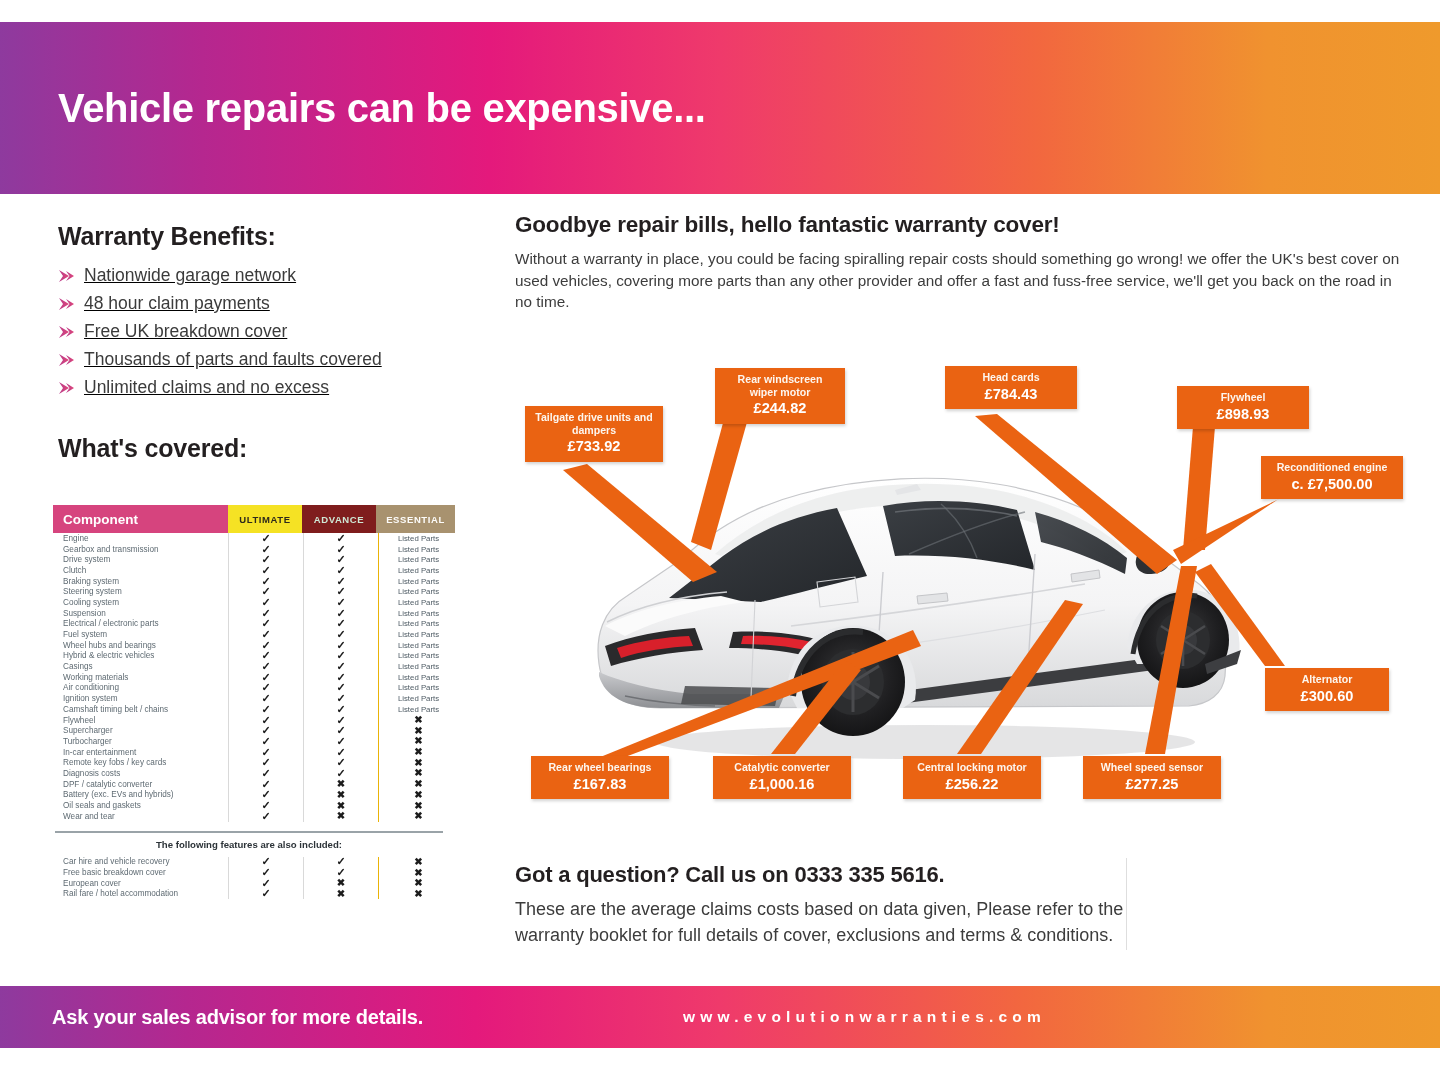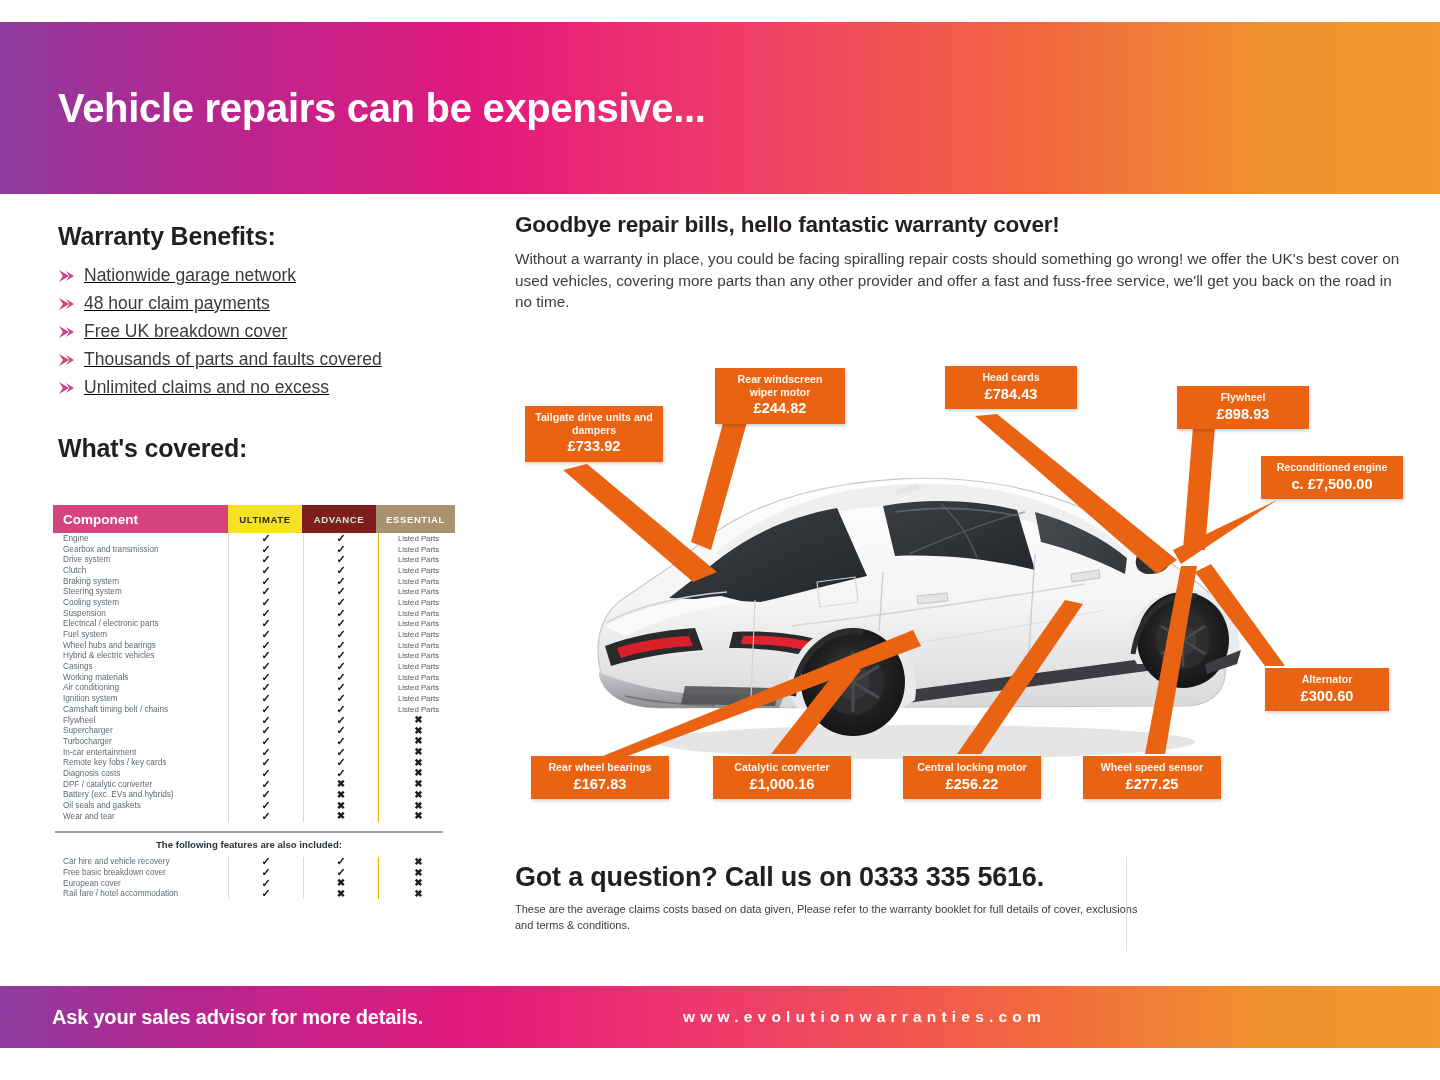--- a/index.html
+++ b/index.html
@@ -74,22 +74,22 @@
     box-shadow:1px 2px 3px rgba(0,0,0,0.18);
     z-index:6;
   }
   .co-label{font-size:10.6px;font-weight:700;line-height:1.18;color:#fdf6ef;}
   .co-price{font-size:14.6px;font-weight:700;line-height:1.3;margin-top:1px;color:#ffffff;}
 
   .leaders{position:absolute;left:0;top:0;width:900px;height:490px;z-index:3;}
 
   
   .q-block{position:absolute;left:515px;top:862px;width:640px;}
-  .q-head{font-size:27px;font-weight:700;color:#231f20;margin:0 0 9px 0;letter-spacing:-0.2px;}
-  .q-body{font-size:11px;line-height:1.42;color:#3c3c3c;margin:0;}
+  .q-head{font-size:22px;font-weight:700;color:#231f20;margin:0 0 9px 0;letter-spacing:-0.2px;}
+  .q-body{font-size:18px;line-height:1.42;color:#3c3c3c;margin:0;}
   .vdiv{position:absolute;left:1126px;top:858px;width:1px;height:92px;background:#dedede;}
 
   
   .footer{
     position:absolute;left:0;top:986px;width:1440px;height:62px;
     background:linear-gradient(90deg,#8e3a9e 0%,#b5278f 13%,#e4197c 33%,#ef3a6b 50%,#f2673f 71%,#f0922f 88%,#ef9a2c 100%);
     display:flex;align-items:center;
   }
   .footer-left{margin-left:52px;color:#ffffff;font-size:20px;font-weight:700;letter-spacing:-0.2px;}
   .footer-right{margin-left:260px;color:#ffffff;font-size:15.5px;font-weight:700;letter-spacing:5.2px;}

